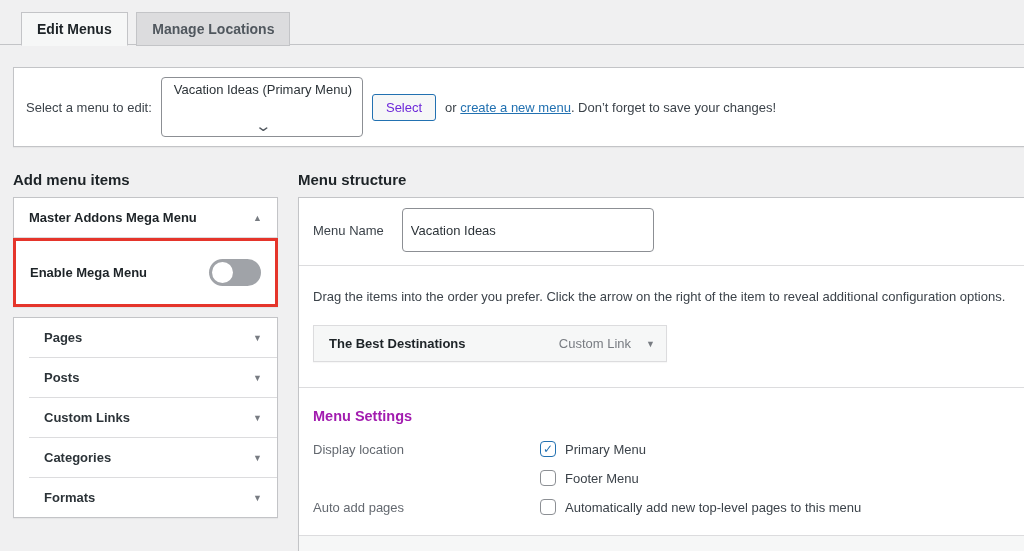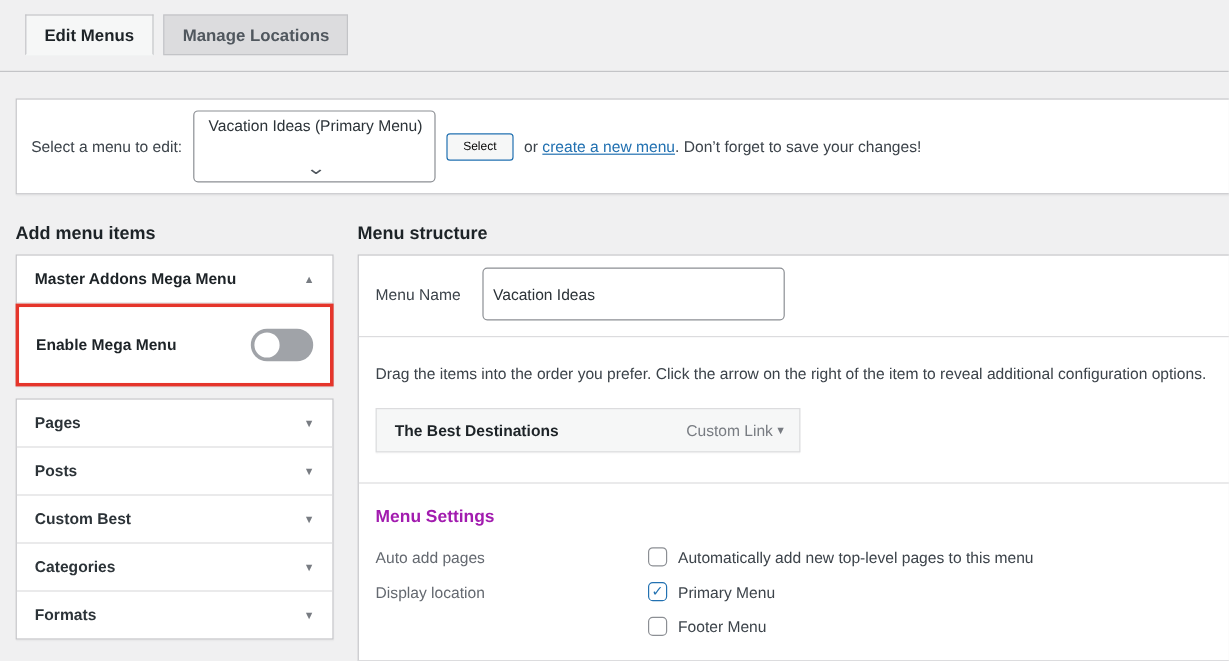--- a/index.html
+++ b/index.html
@@ -9,21 +9,21 @@
     font-family: "Liberation Sans", "DejaVu Sans", sans-serif;
     font-size: 13px;
     color: #3c434a;
     overflow: hidden;
   }
 
   
   .nav-tab-wrapper {
     padding: 12px 0 0 16px;
     border-bottom: 1px solid #c3c4c7;
-    height: 60px;
+    height: 45px;
   }
   .nav-tab {
     display: inline-block;
     vertical-align: bottom;
     padding: 8px 15px;
     font-size: 14px;
     font-weight: 600;
     border: 1px solid #c3c4c7;
     background: #dcdcde;
     color: #50575e;
@@ -62,25 +62,25 @@
     flex-direction: column;
   }
   .select-box .chev {
     font-size: 15px;
     color: #50575e;
     line-height: 10px;
     transform: scaleX(1.4);
   }
   .btn-secondary {
     border: 1px solid #2271b1;
-    color: #000000;
+    color: #6d28d9;
     background: #f6f7f7;
     border-radius: 3px;
     padding: 5px 13px;
-    font-size: 10px;
+    font-size: 13px;
     cursor: pointer;
     font-family: inherit;
   }
   .toolbar-text { color: #3c434a; }
   a.new-menu-link { color: #2271b1; text-decoration: underline; cursor: pointer; }
 
   
   .columns {
     display: flex;
     gap: 20px;
@@ -136,21 +136,21 @@
     flex: none;
   }
   .toggle .knob {
     position: absolute;
     left: 3px; top: 3px;
     width: 21px; height: 21px;
     border-radius: 50%;
     background: #fff;
   }
 
-  .acc-list { margin-top: 10px; }
+  .acc-list { margin-top: 10px; padding-left: 15px; }
   .acc-row {
     display: flex;
     justify-content: space-between;
     align-items: center;
     padding: 12px 15px;
     border-bottom: 1px solid #dcdcde;
     font-weight: 600;
     color: #2c3338;
     cursor: pointer;
   }
@@ -189,21 +189,21 @@
     background: #f6f7f7;
     box-shadow: 0 1px 1px rgba(0,0,0,.03);
     display: flex;
     justify-content: space-between;
     align-items: center;
     padding: 0 11px 0 15px;
     cursor: move;
     text-align: right;
   }
   .menu-item-title { font-weight: 700; color: #1d2327; }
-  .menu-item-right { display: flex; align-items: center; gap: 2px; }
+  .menu-item-right { display: flex; align-items: center; gap: 15px; }
   .menu-item-type { color: #787c82; }
 
   .settings-section { padding: 15px 14px 20px 14px; }
   .settings-heading {
     font-size: 14.5px;
     font-weight: 700;
     color: #a21caf;
     margin: 5px 0 17px 0;
   }
   .setting-row { display: flex; margin-bottom: 13px; }
@@ -279,21 +279,21 @@
     <div class="panel acc-list">
       <div class="acc-row">
         <span>Pages</span>
         <span class="caret">▼</span>
       </div>
       <div class="acc-row">
         <span>Posts</span>
         <span class="caret">▼</span>
       </div>
       <div class="acc-row">
-        <span>Custom Best</span>
+        <span>Custom Links</span>
         <span class="caret">▼</span>
       </div>
       <div class="acc-row">
         <span>Categories</span>
         <span class="caret">▼</span>
       </div>
       <div class="acc-row">
         <span>Formats</span>
         <span class="caret">▼</span>
       </div>
@@ -316,48 +316,48 @@
           <span class="menu-item-title">The Best Destinations</span>
           <span class="menu-item-right">
             <span class="menu-item-type">Custom Link</span>
             <span class="caret">▼</span>
           </span>
         </div>
       </div>
 
       <div class="settings-section">
         <div class="settings-heading">Menu Settings</div>
-
-        <div class="setting-row">
-          <span class="setting-label">Auto add pages</span>
-          <label class="check-item">
-            <span class="checkbox">
-              
-            </span>
-            <span>Automatically add new top-level pages to this menu</span>
-          </label>
-        </div>
 
         <div class="setting-row">
           <span class="setting-label">Display location</span>
           <span class="check-stack">
             <label class="check-item">
               <span class="checkbox checked">
                 <span class="mark">✓</span>
               </span>
               <span>Primary Menu</span>
             </label>
             <label class="check-item">
               <span class="checkbox">
                 
               </span>
               <span>Footer Menu</span>
             </label>
           </span>
         </div>
+
+        <div class="setting-row">
+          <span class="setting-label">Auto add pages</span>
+          <label class="check-item">
+            <span class="checkbox">
+              
+            </span>
+            <span>Automatically add new top-level pages to this menu</span>
+          </label>
+        </div>
       </div>
 
       <div class="panel-footer">
         <a class="delete-link">Delete Menu</a>
       </div>
 
     </div>
   </div>
 </div>
 

